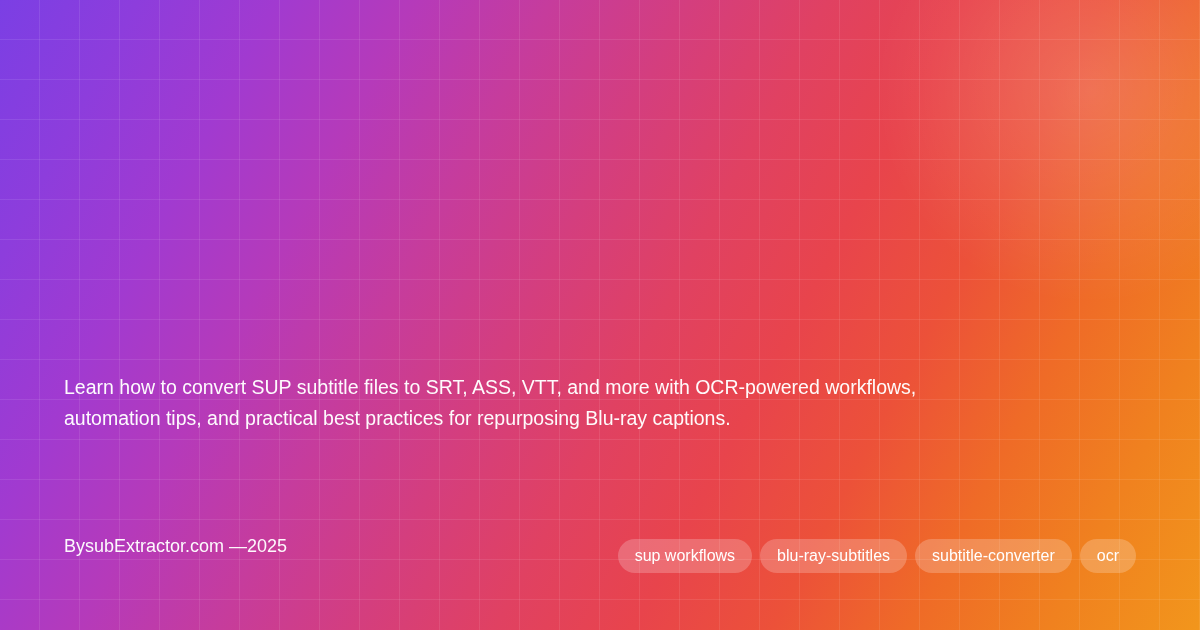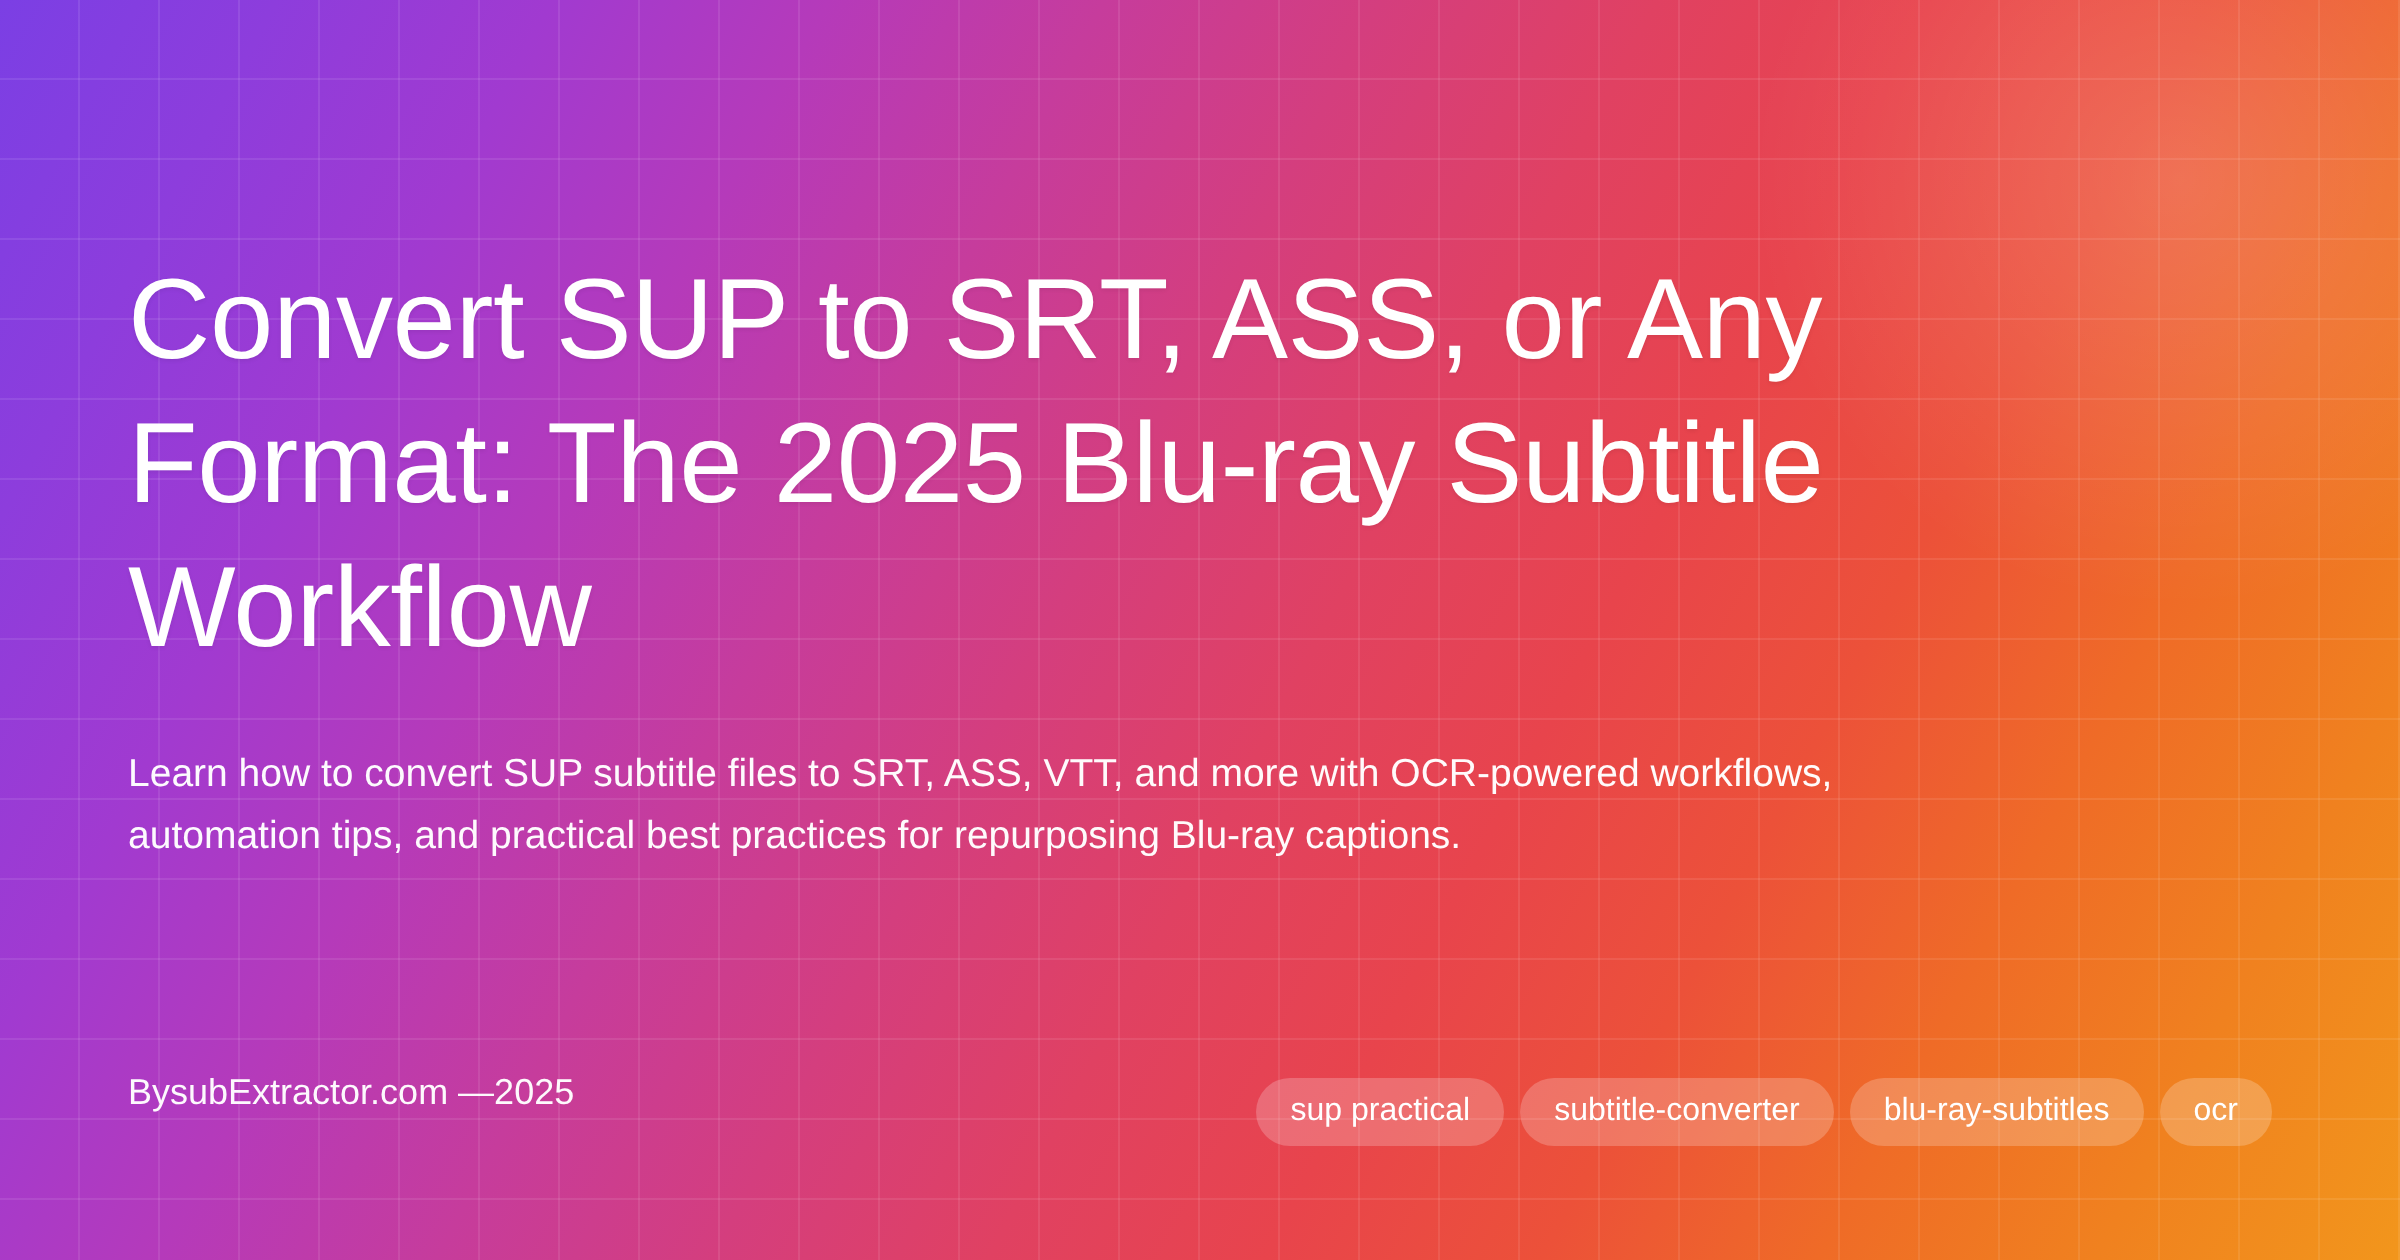--- a/index.html
+++ b/index.html
@@ -133,31 +133,30 @@
 </head>
 <body>
 
 <div class="og-card">
 
   <div class="glow"></div>
   <div class="grid"></div>
 
   <div class="content">
 
-    <h1 class="headline">Convert SUP to SRT, ASS, or Any Format: The 2025 Blu-ray Subtitle Workflow</h1>
 
     <p class="subhead">Learn how to convert SUP subtitle files to SRT, ASS, VTT, and more with OCR-powered workflows, automation tips, and practical best practices for repurposing Blu-ray captions.</p>
 
     <div class="footer-row">
 
       <div class="brand">BysubExtractor.com —2025</div>
 
       <div class="tags">
-        <span class="tag">sup practical</span>
+        <span class="tag">sup workflows</span>
+        <span class="tag">blu-ray-subtitles</span>
         <span class="tag">subtitle-converter</span>
-        <span class="tag">blu-ray-subtitles</span>
         <span class="tag">ocr</span>
       </div>
 
     </div>
 
   </div>
 </div>
 
 </body></html>

